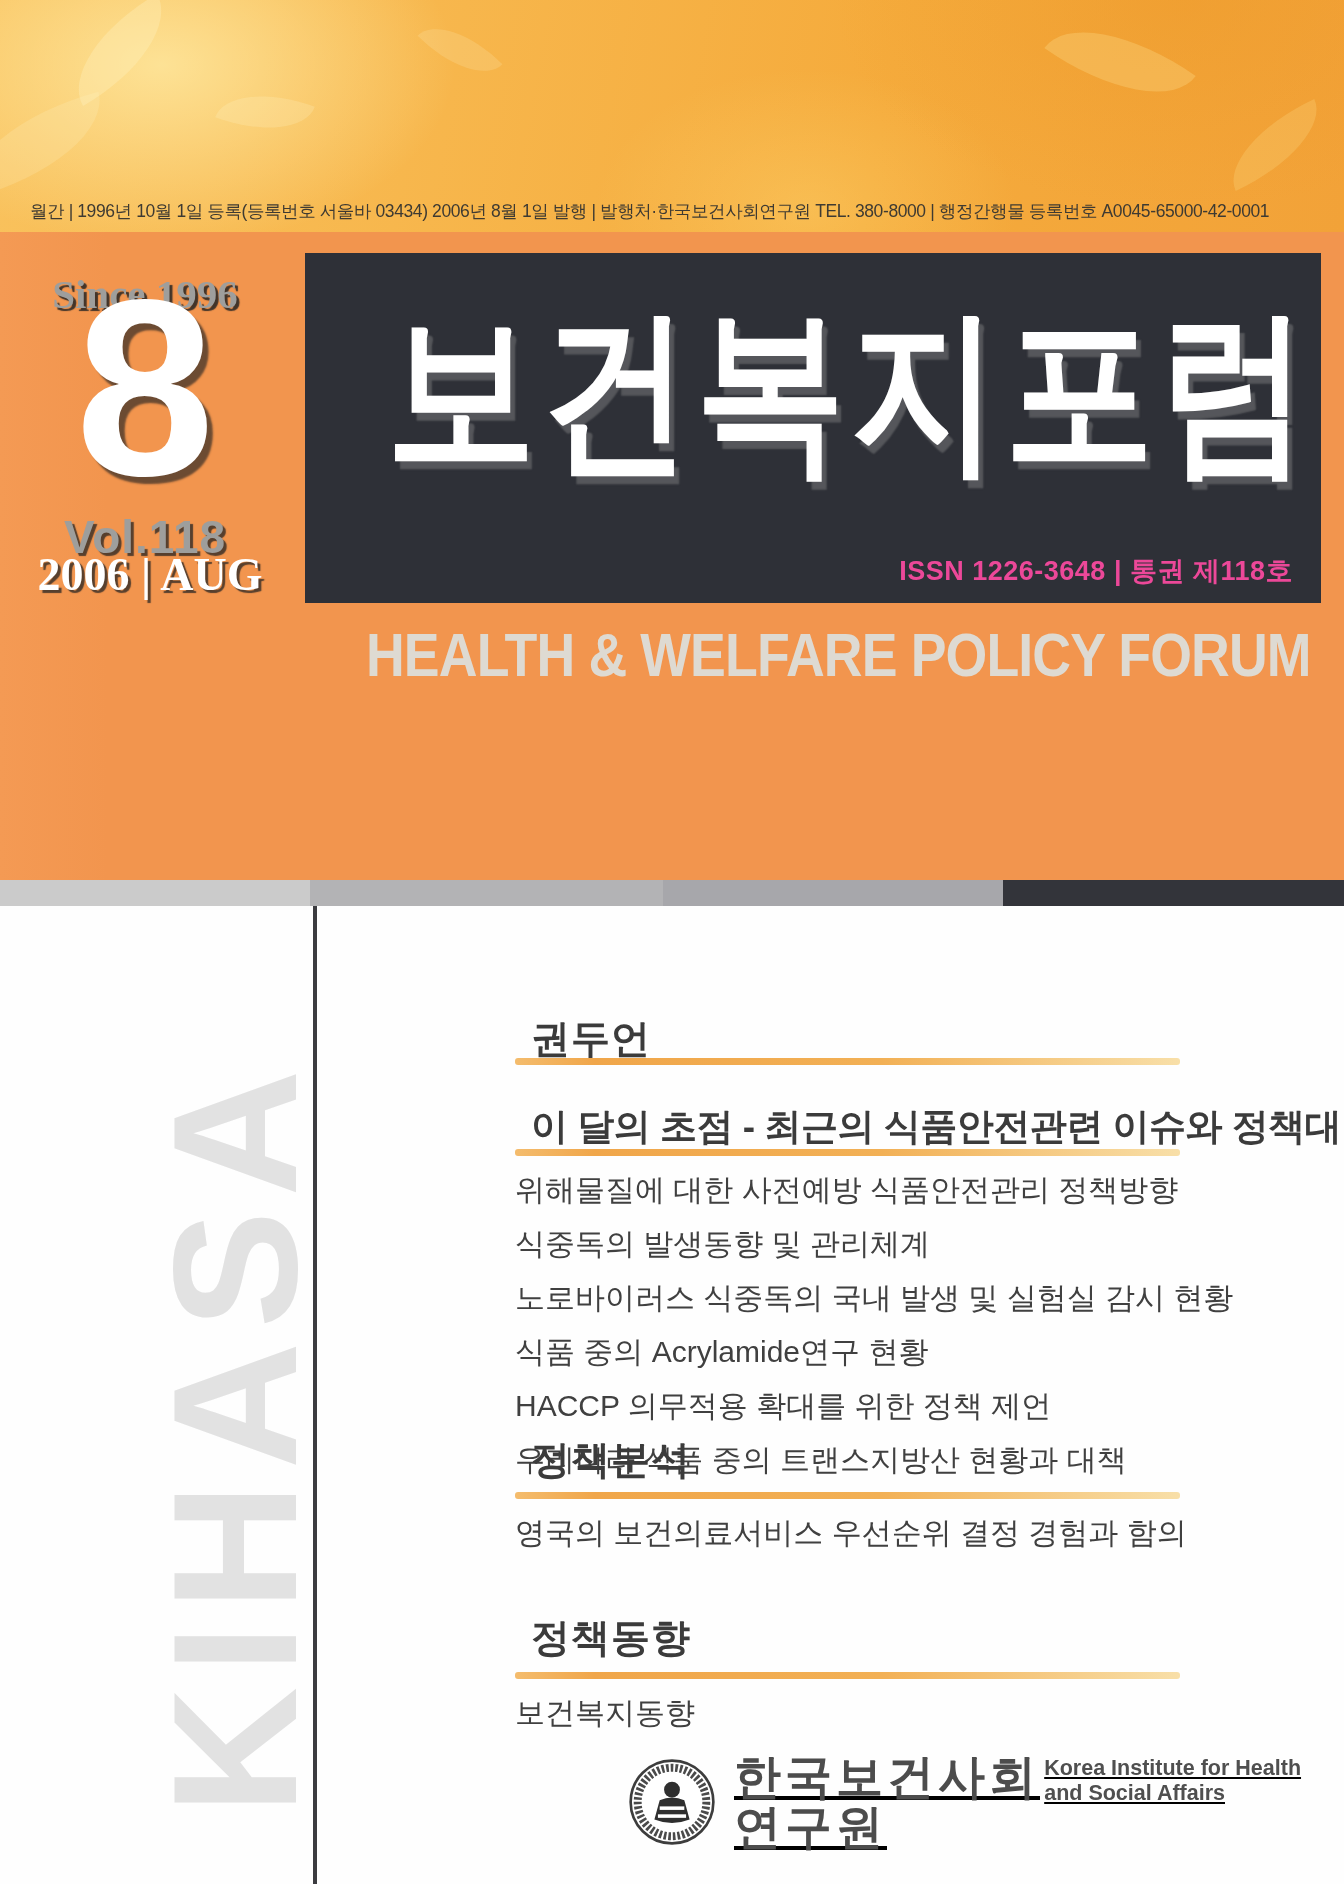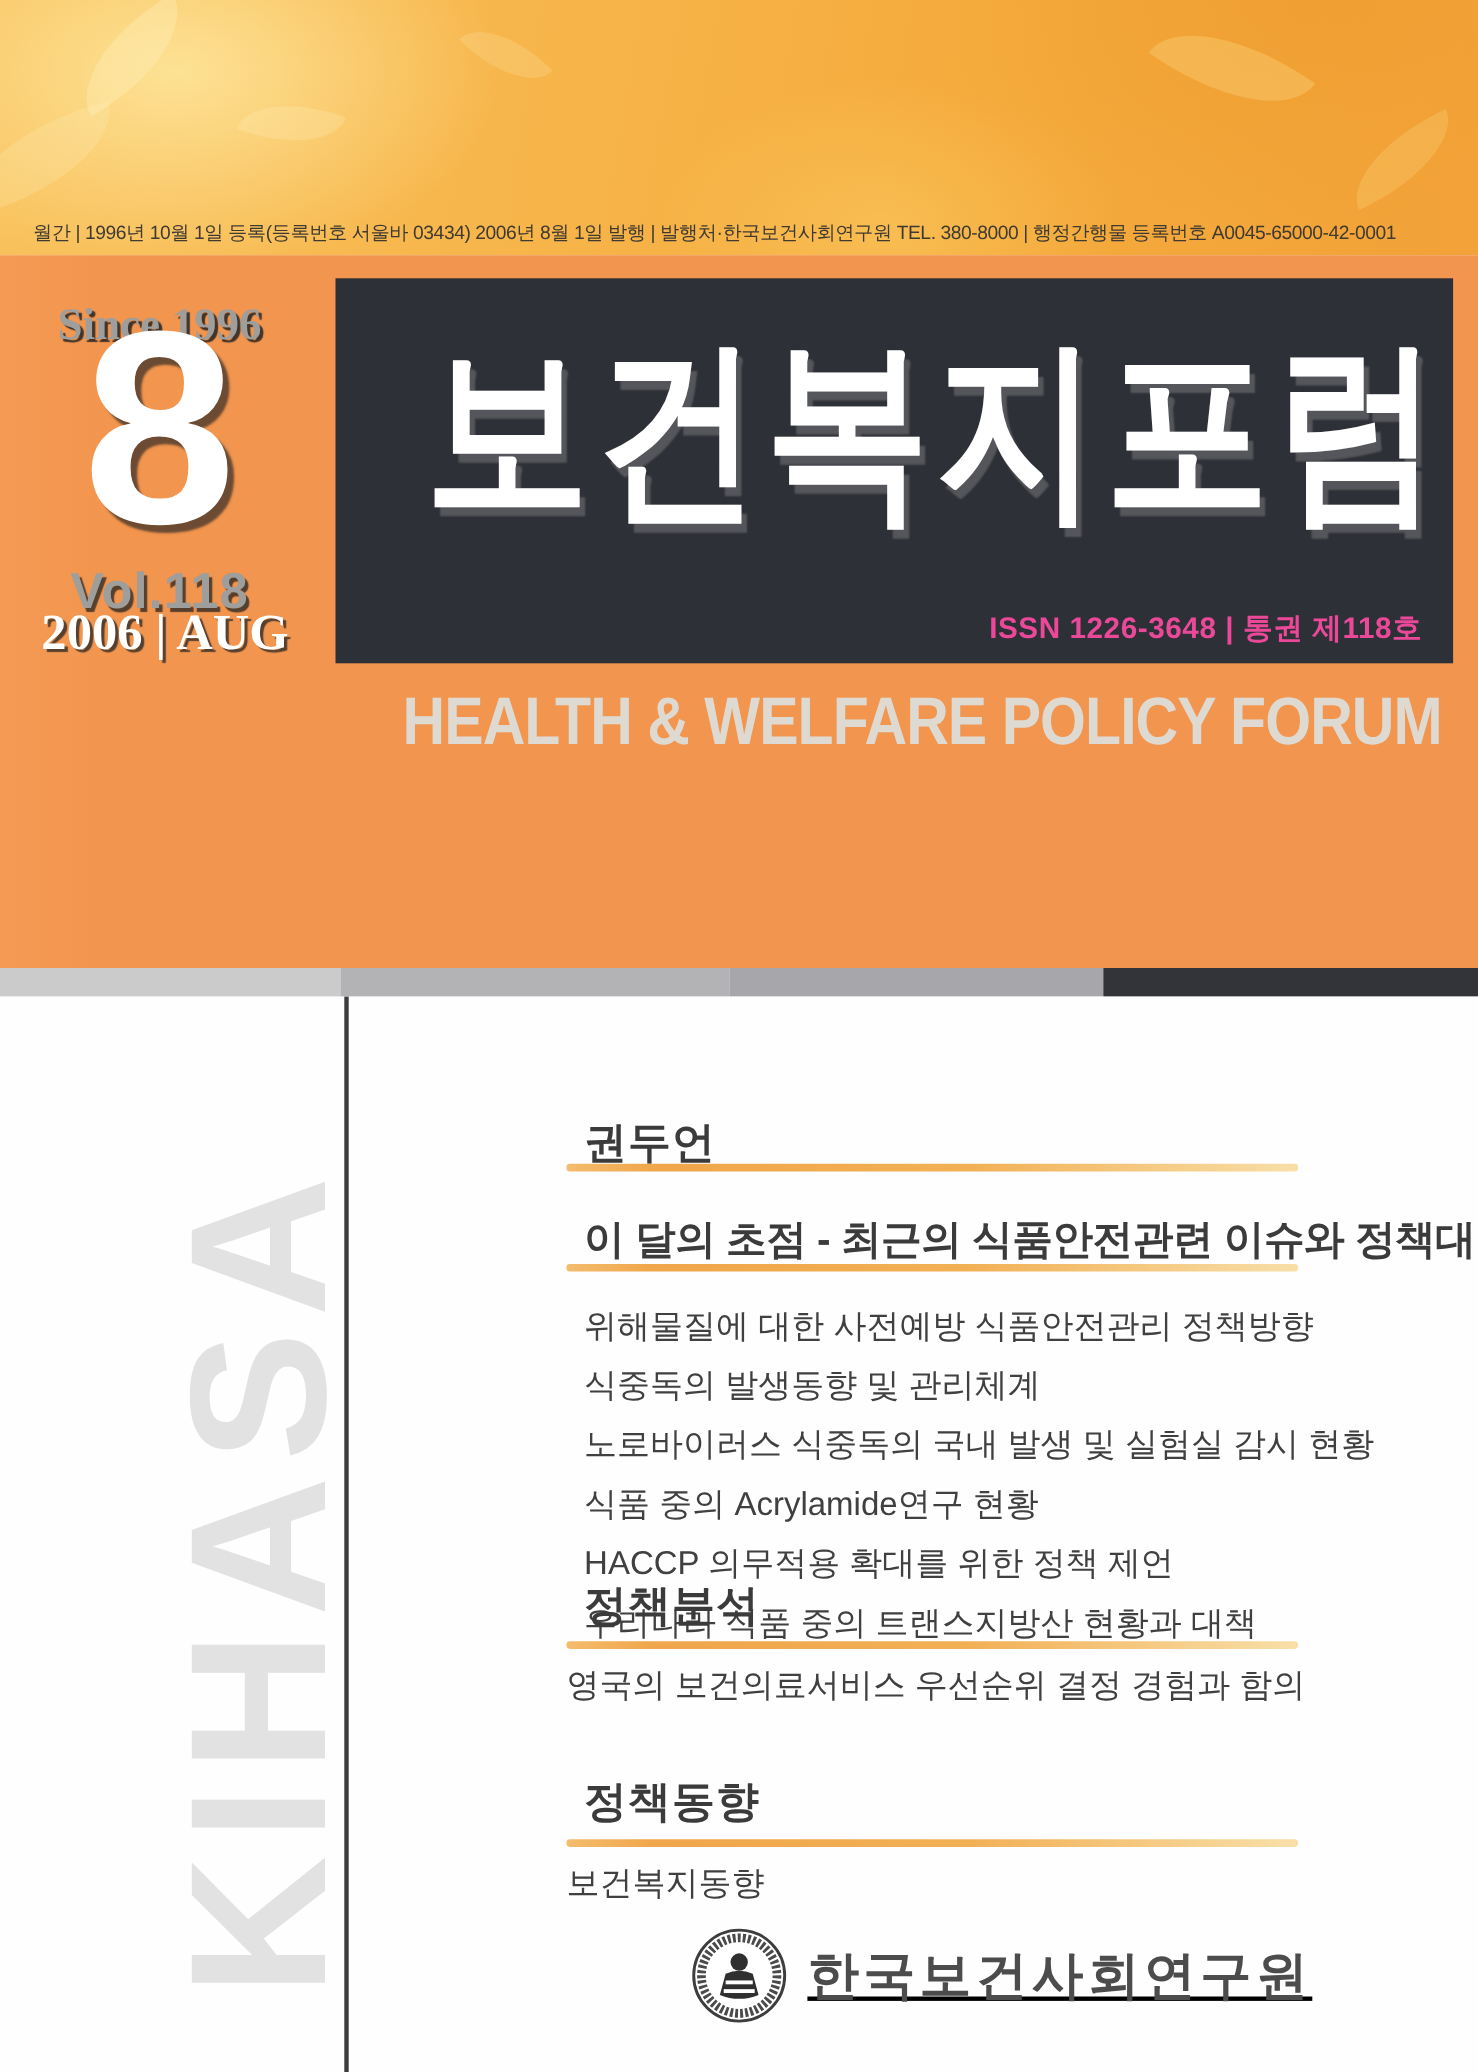--- a/index.html
+++ b/index.html
@@ -71,21 +71,21 @@
     font-size:176px;font-weight:bold;letter-spacing:14px;color:var(--watermark-gray);
     text-align:center;line-height:174px;white-space:nowrap;}
 
   .toc{position:absolute;left:515px;top:0;width:665px;}
   .sec-heading{position:absolute;left:16px;font-size:39px;font-weight:600;color:var(--heading-text);
     letter-spacing:1px;white-space:nowrap;}
   .focus-heading{font-weight:bold;font-size:37px;letter-spacing:-0.5px;}
   .rule{position:absolute;left:0;width:665px;height:7px;border-radius:3px;
     background:linear-gradient(90deg,#f4bc6d, var(--underline-orange) 12%, #f2b055 55%, var(--underline-light));}
   .toc-item{font-size:30px;color:var(--item-text);line-height:31px;white-space:nowrap;}
-  .item-list{position:absolute;left:0;margin:16px;padding:0;list-style:none;}
+  .item-list{position:absolute;left:0;margin:0;padding:0;list-style:none;}
   .item-list li{margin-bottom:23px;}
 
   
   .h-foreword{top:106px;}   .rule-foreword{top:152px;}
   .h-focus{top:196px;}      .rule-focus{top:243px;}
   .list-focus{top:268px;}
   .h-analysis{top:527px;}   .rule-analysis{top:586px;}
   .item-analysis{position:absolute;left:0;top:611px;}
   .h-trend{top:705px;}      .rule-trend{top:766px;}
   .item-trend{position:absolute;left:0;top:791px;}
@@ -169,17 +169,18 @@
         <circle cx="50" cy="50" r="47" fill="#ffffff" stroke="#3d3d3d" stroke-width="3"></circle>
         <circle cx="50" cy="50" r="39" fill="none" stroke="#4a4a4a" stroke-width="9" stroke-dasharray="3 2.2"></circle>
         <circle cx="50" cy="50" r="33" fill="#ffffff"></circle>
         <circle cx="50" cy="36" r="9" fill="#2f2f2f"></circle>
         <path d="M30 70 L36 48 Q50 42 64 48 L70 70 Q50 78 30 70 Z" fill="#2f2f2f"></path>
         <rect x="36" y="55" width="28" height="4" fill="#ffffff"></rect>
         <rect x="34" y="64" width="32" height="4" fill="#ffffff"></rect>
       </svg>
       <div class="pub-text">
         <div class="pub-ko">한국보건사회연구원</div>
+        <div class="pub-en">Korea Institute for Health and Social Affairs</div>
       </div>
     </div>
   </div>
 
 </div>
 
 </body></html>

